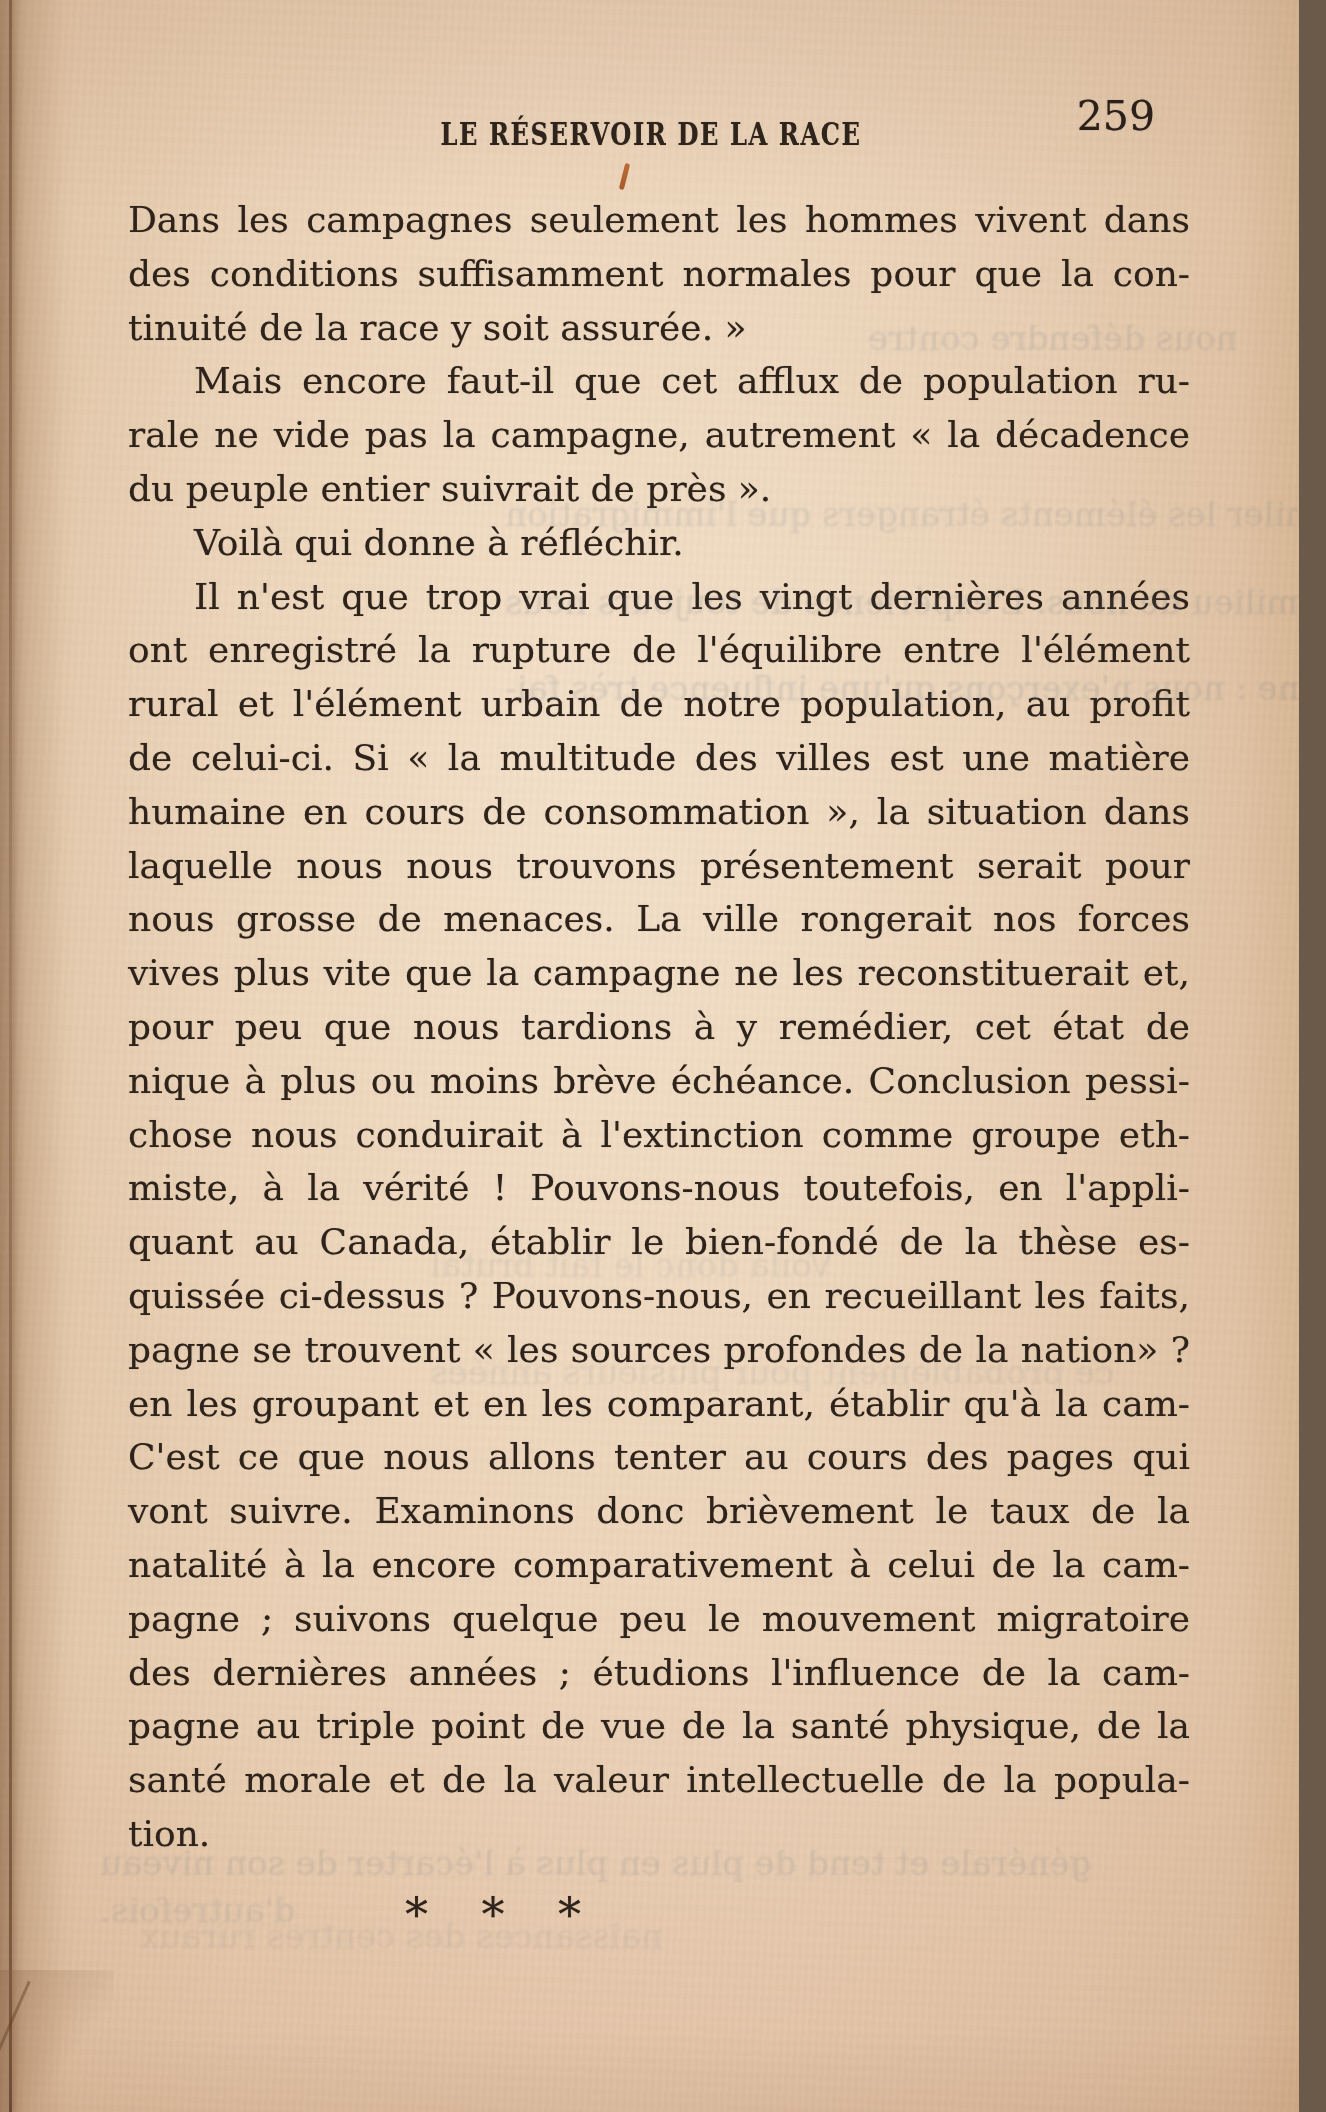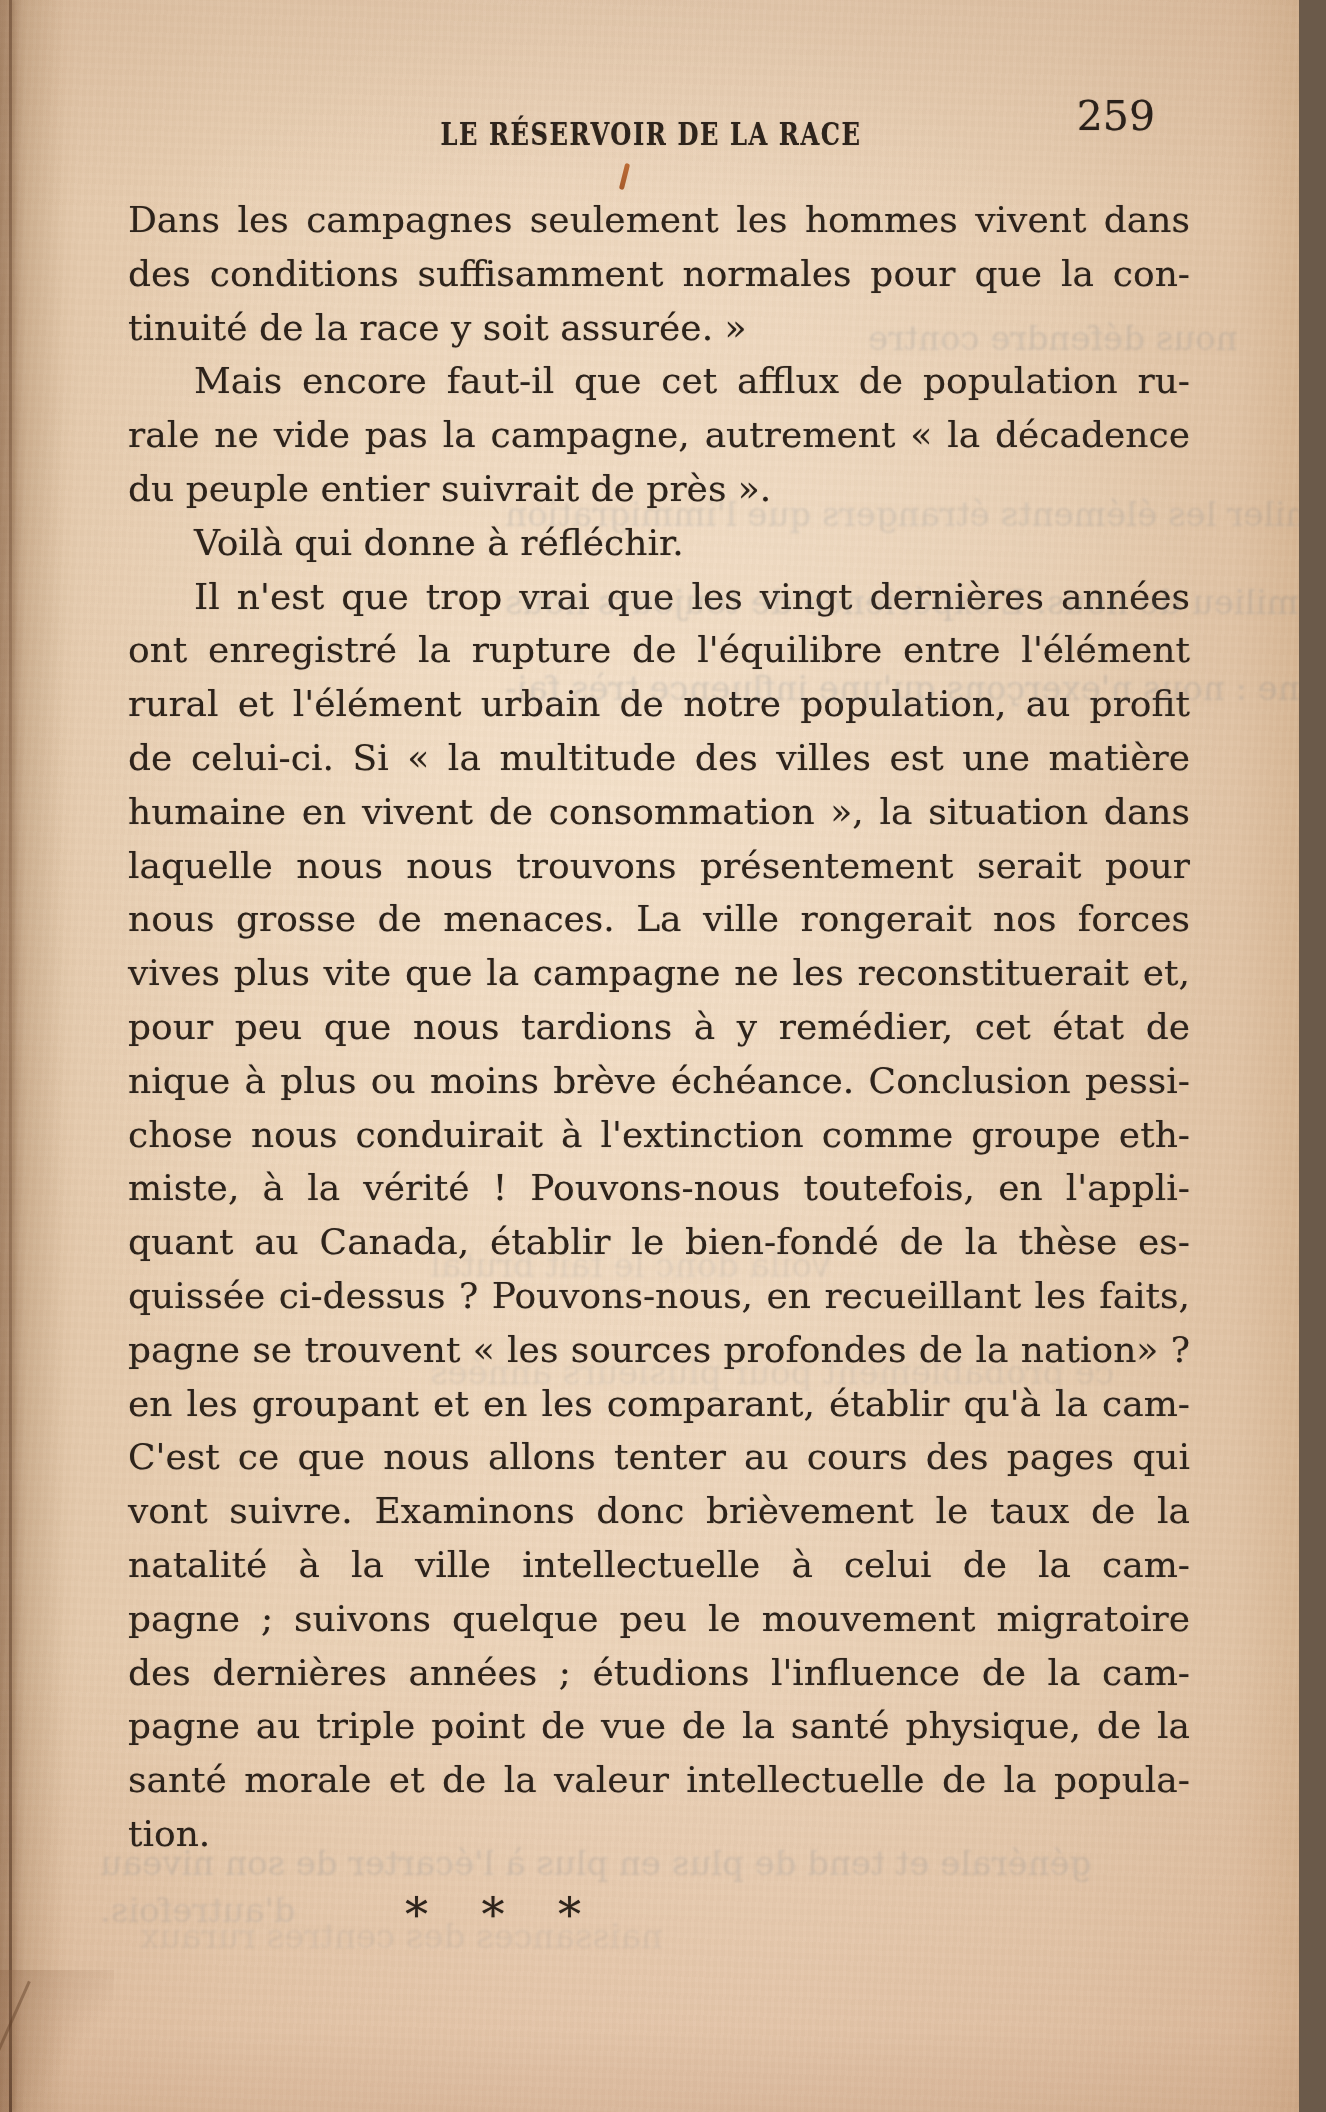--- a/index.html
+++ b/index.html
@@ -81,35 +81,35 @@
       <div class="bodyline j">des conditions suffisamment normales pour que la con-</div>
       <div class="bodyline">tinuité de la race y soit assurée. »</div>
       <div class="bodyline indent j">Mais encore faut-il que cet afflux de population ru-</div>
       <div class="bodyline j">rale ne vide pas la campagne, autrement « la décadence</div>
       <div class="bodyline">du peuple entier suivrait de près ».</div>
       <div class="bodyline indent">Voilà qui donne à réfléchir.</div>
       <div class="bodyline indent j">Il n'est que trop vrai que les vingt dernières années</div>
       <div class="bodyline j">ont enregistré la rupture de l'équilibre entre l'élément</div>
       <div class="bodyline j">rural et l'élément urbain de notre population, au profit</div>
       <div class="bodyline j">de celui-ci. Si « la multitude des villes est une matière</div>
-      <div class="bodyline j">humaine en vivent de consommation », la situation dans</div>
+      <div class="bodyline j">humaine en cours de consommation », la situation dans</div>
       <div class="bodyline j">laquelle nous nous trouvons présentement serait pour</div>
       <div class="bodyline j">nous grosse de menaces. La ville rongerait nos forces</div>
       <div class="bodyline j">vives plus vite que la campagne ne les reconstituerait et,</div>
       <div class="bodyline j">pour peu que nous tardions à y remédier, cet état de</div>
       <div class="bodyline j">nique à plus ou moins brève échéance. Conclusion pessi-</div>
       <div class="bodyline j">chose nous conduirait à l'extinction comme groupe eth-</div>
       <div class="bodyline j">miste, à la vérité ! Pouvons-nous toutefois, en l'appli-</div>
       <div class="bodyline j">quant au Canada, établir le bien-fondé de la thèse es-</div>
       <div class="bodyline j">quissée ci-dessus ? Pouvons-nous, en recueillant les faits,</div>
       <div class="bodyline j">pagne se trouvent « les sources profondes de la nation» ?</div>
       <div class="bodyline j">en les groupant et en les comparant, établir qu'à la cam-</div>
       <div class="bodyline j">C'est ce que nous allons tenter au cours des pages qui</div>
       <div class="bodyline j">vont suivre. Examinons donc brièvement le taux de la</div>
-      <div class="bodyline j">natalité à la ville intellectuelle à celui de la cam-</div>
+      <div class="bodyline j">natalité à la encore comparativement à celui de la cam-</div>
       <div class="bodyline j">pagne ; suivons quelque peu le mouvement migratoire</div>
       <div class="bodyline j">des dernières années ; étudions l'influence de la cam-</div>
       <div class="bodyline j">pagne au triple point de vue de la santé physique, de la</div>
       <div class="bodyline j">santé morale et de la valeur intellectuelle de la popula-</div>
       <div class="bodyline">tion.</div>
     </div>
 
   <div class="asterisk-row">
       <span>*</span>
       <span>*</span>

